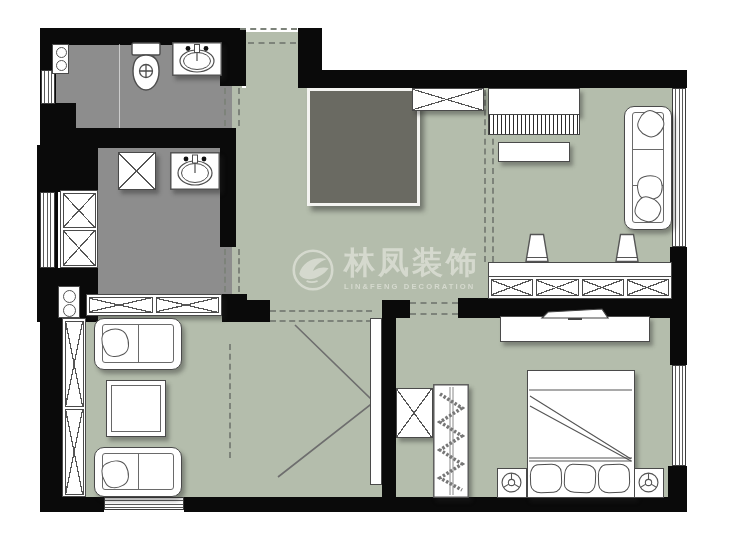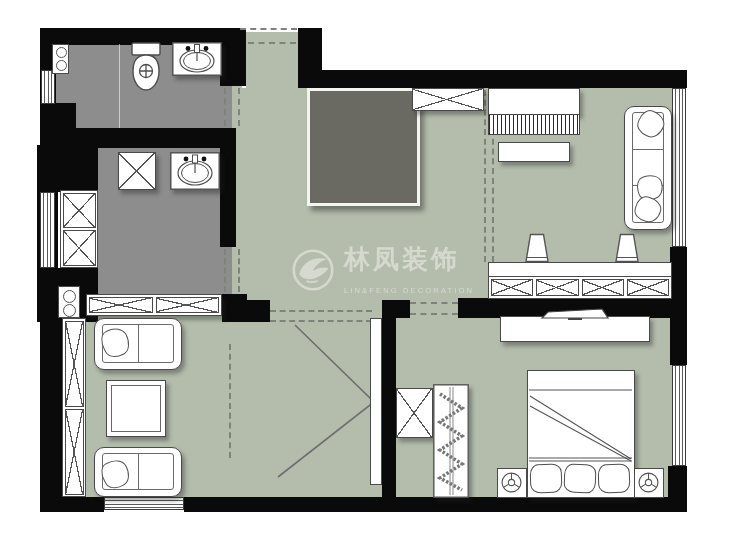--- a/index.html
+++ b/index.html
@@ -43,22 +43,22 @@
   .sofa-in{position:absolute;inset:5px 7px 6px 7px;border:1px solid #6a6a6a;border-radius:3px;}
   .pillow{position:absolute;z-index:6;background:#fff;border:1.2px solid #555;box-sizing:border-box;
           border-radius:38% 62% 45% 55% / 55% 45% 60% 40%;}
   .bedpillow{position:absolute;z-index:6;background:#fff;border:1.2px solid #4e4e4e;box-sizing:border-box;
           border-radius:26% 32% 28% 34% / 38% 30% 36% 30%;}
   .circ{position:absolute;background:#fff;border:1.2px solid #555;border-radius:50%;box-sizing:border-box;}
   .keys{background:repeating-linear-gradient(to right,#2b2b2b 0,#2b2b2b 1.1px,#fff 1.1px,#fff 4px);
         border:1px solid #444;}
   .tbl-in{position:absolute;inset:4px;border:1px solid #666;}
   .watermark{position:absolute;z-index:9;display:flex;align-items:flex-start;color:var(--watermark);opacity:.96;}
-  .wm-title{font-size:26px;font-weight:700;letter-spacing:3px;line-height:1.15;white-space:nowrap;}
-  .wm-sub{font-size:7.6px;font-weight:400;letter-spacing:2.1px;margin-top:11px;white-space:nowrap;}
+  .wm-title{font-size:31px;font-weight:700;letter-spacing:3px;line-height:1.15;white-space:nowrap;}
+  .wm-sub{font-size:7.6px;font-weight:700;letter-spacing:2.1px;margin-top:1px;white-space:nowrap;}
   svg{display:block;}
 </style>
 </head>
 <body>
 
 <div class="plan">
 
   <div class="floor" style="left:246px;top:32px;width:52px;height:58px;"></div>
   <div class="floor" style="left:235px;top:88px;width:437px;height:212px;"></div>
   <div class="floor" style="left:56px;top:300px;width:326px;height:198px;"></div>

